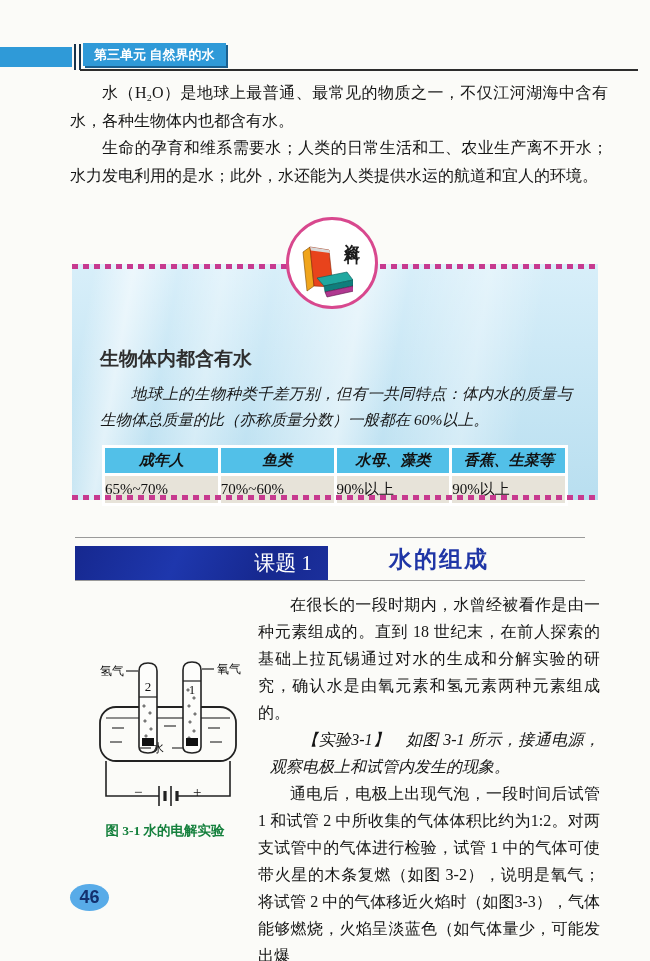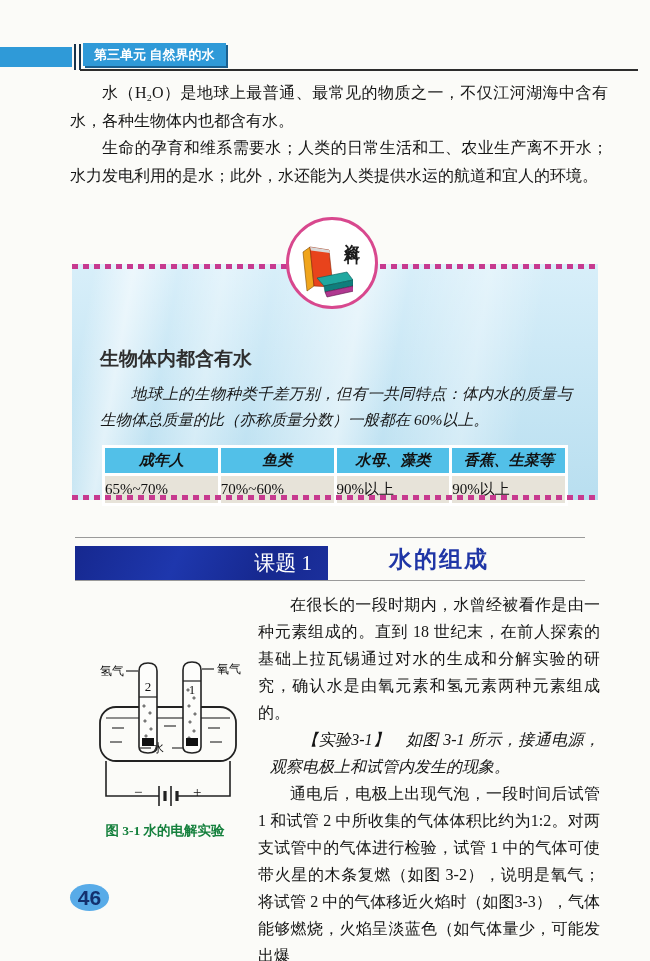--- a/index.html
+++ b/index.html
@@ -74,21 +74,21 @@
 
   .figure-svg { position:absolute; left:80px; top:650px; }
   .figure-svg text { font-family:"Liberation Serif","DejaVu Serif",serif; fill:#111; }
   .fig-caption { position:absolute; left:70px; top:822px; width:190px; text-align:center;
     font-weight:bold; font-size:13.5px; color:#15803d; }
 
   
   .pagenum { position:absolute; left:70px; top:884px; width:39px; height:27px;
     background:#58abe8; border-radius:50%; text-align:center; line-height:27px;
     font-family:"Liberation Sans","DejaVu Sans",sans-serif; font-weight:bold;
-    font-size:21px; color:#13306e; }
+    font-size:18px; color:#13306e; }
 </style>
 </head>
 <body>
 
 <div class="page">
 
   <div class="hdr-seg"></div>
   <div class="hdr-dline"></div>
   <div class="hdr-unit">第三单元 自然界的水</div>
   <div class="hdr-rule"></div>

